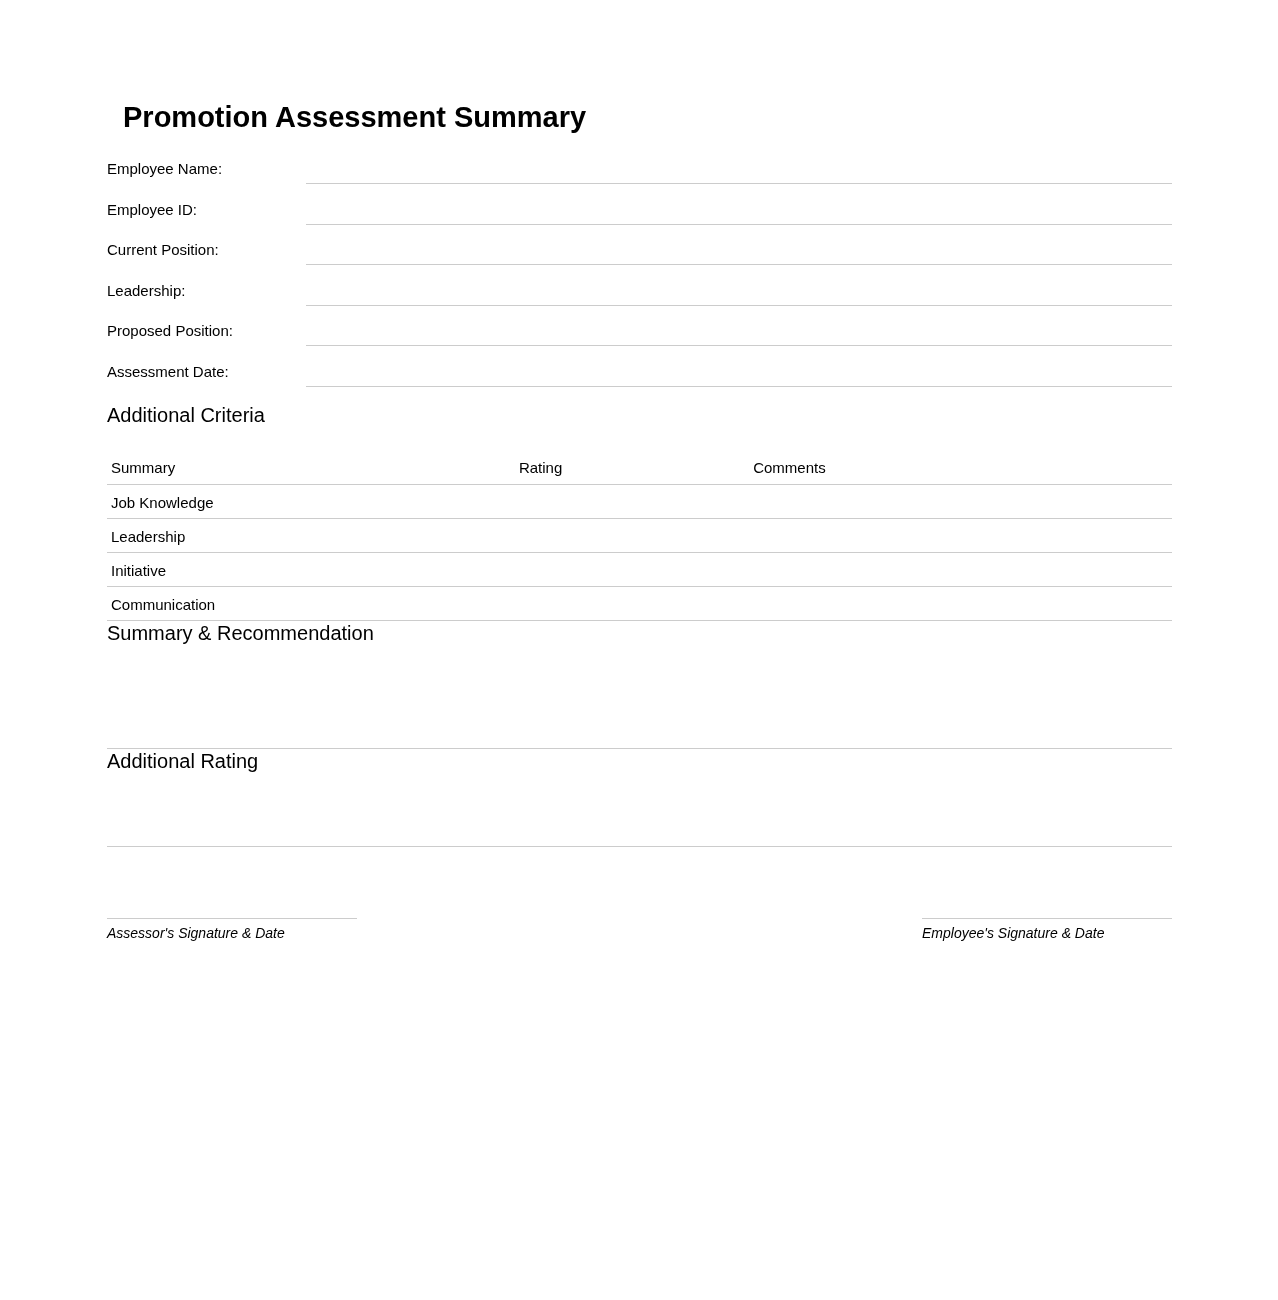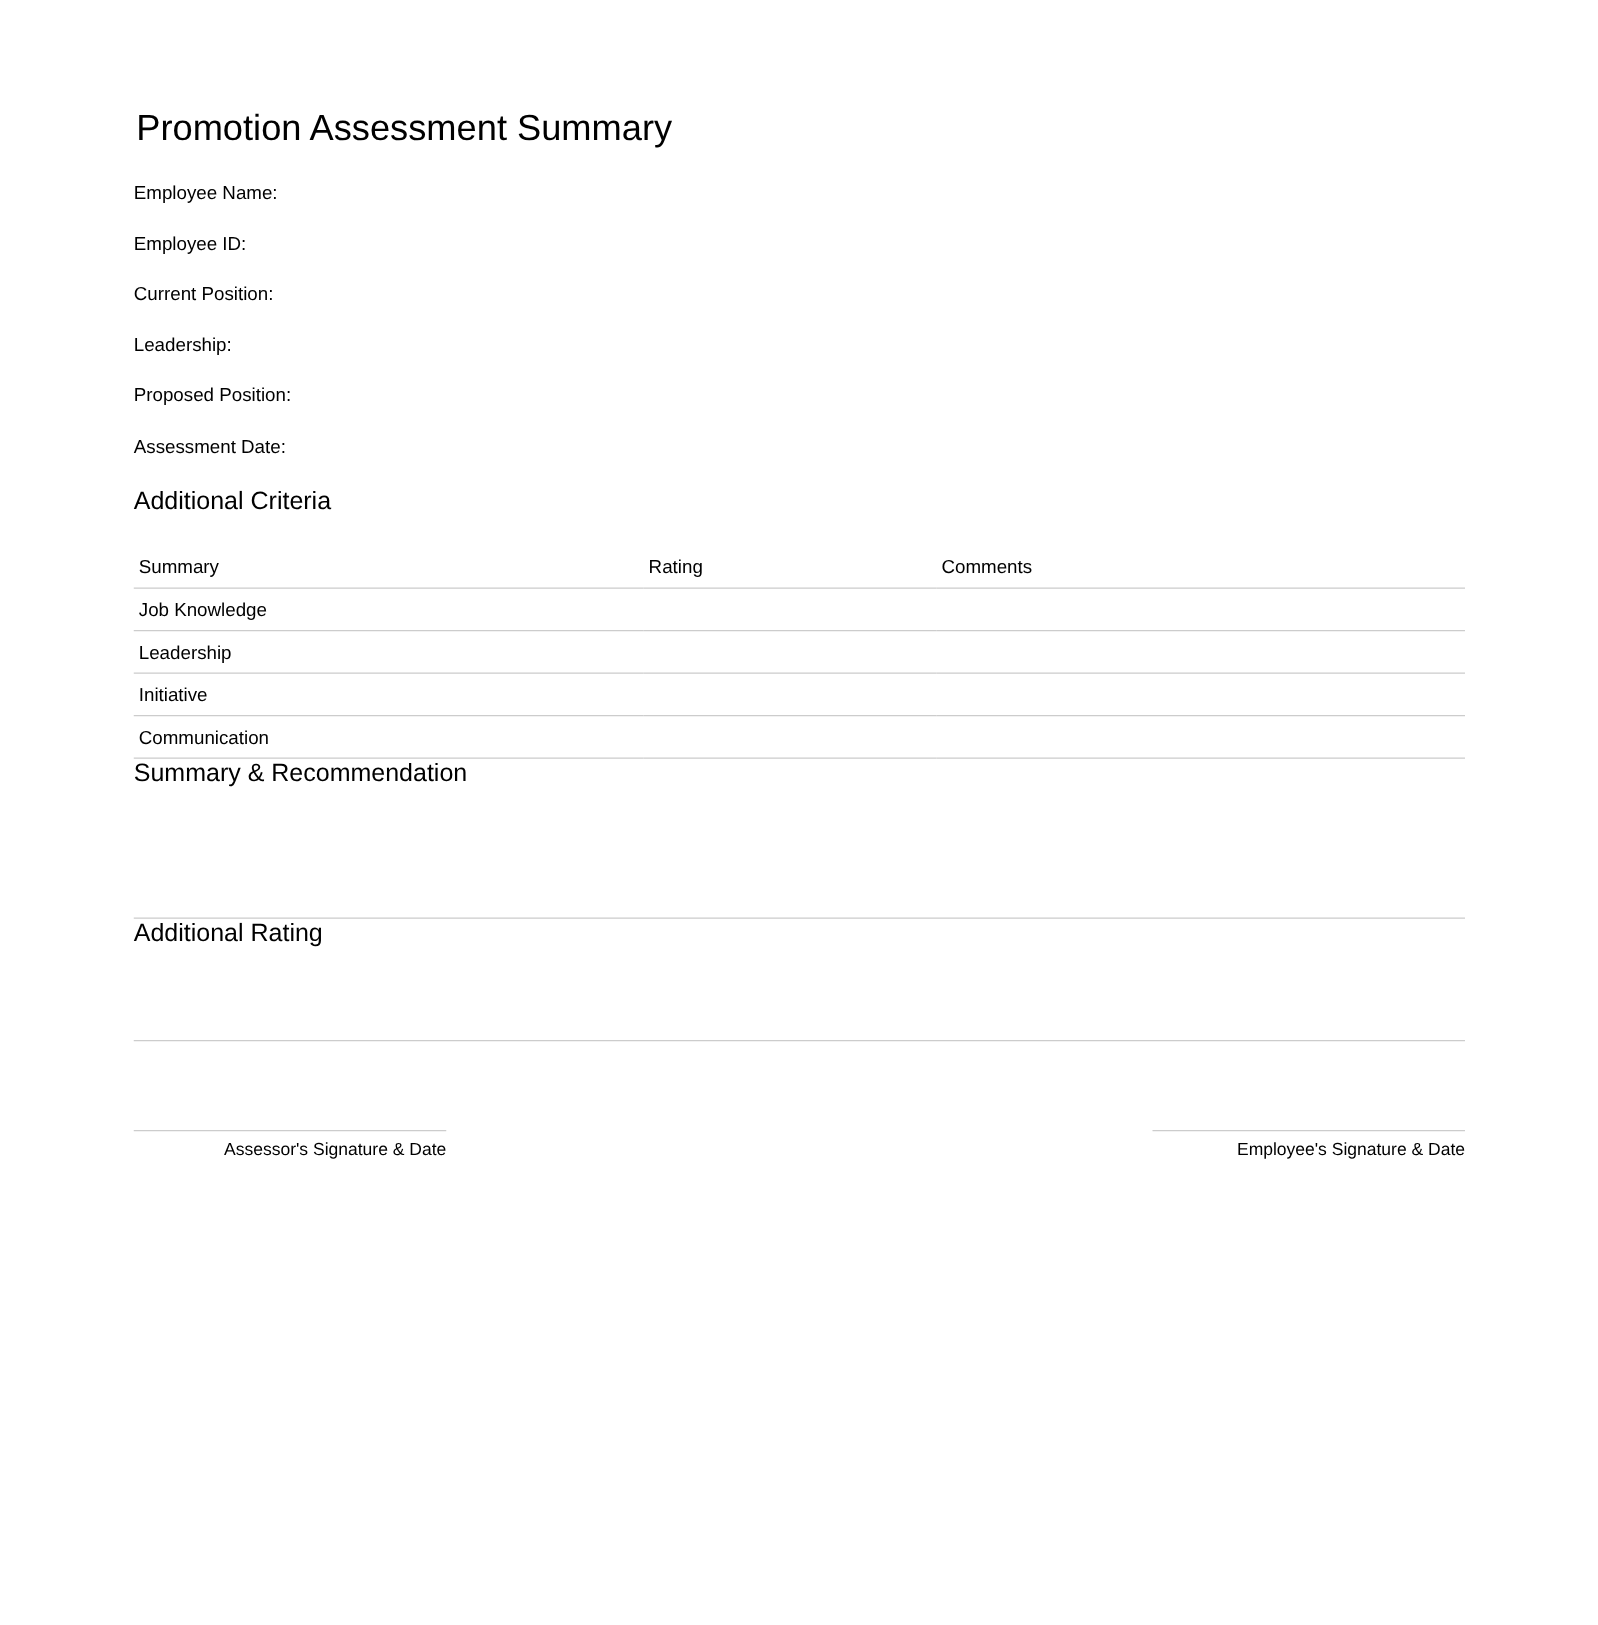--- a/index.html
+++ b/index.html
@@ -13,35 +13,34 @@
     color: #000000;
     overflow: hidden;
   }
   .content {
     margin-left: 107px;
     margin-right: 106px; 
   }
   
   h1.doc-title {
     font-size: 29px;
-    font-weight: 400;
+    font-weight: 700;
     line-height: 33px;
-    margin: 2px;
+    margin: 16px;
     padding-top: 85px;
     letter-spacing: 0;
   }
   
   .fields {
     margin-top: 26px;
   }
   .field-row {
     display: flex;
     align-items: flex-start;
     height: 40.5px;
-    flex-direction: column;
   }
   .field-label {
     width: 199px;
     flex: 0 0 199px;
     font-size: 15px;
     line-height: 18px;
   }
   .field-line {
     flex: 1;
     height: 24px;
@@ -94,24 +93,25 @@
     margin-top: 71px;
   }
   .sig-block {
     width: 250px;
   }
   .sig-line {
     border-top: 1px solid #cccccc;
     height: 0;
   }
   .sig-label {
-    text-align: right;
+    text-align: left;
     font-size: 14px;
     line-height: 16px;
     padding-top: 6px;
+    font-style: italic;
   }
 </style>
 </head>
 <body>
 
 <div class="content">
 
   <h1 class="doc-title">Promotion Assessment Summary</h1>
 
   <div class="fields">

